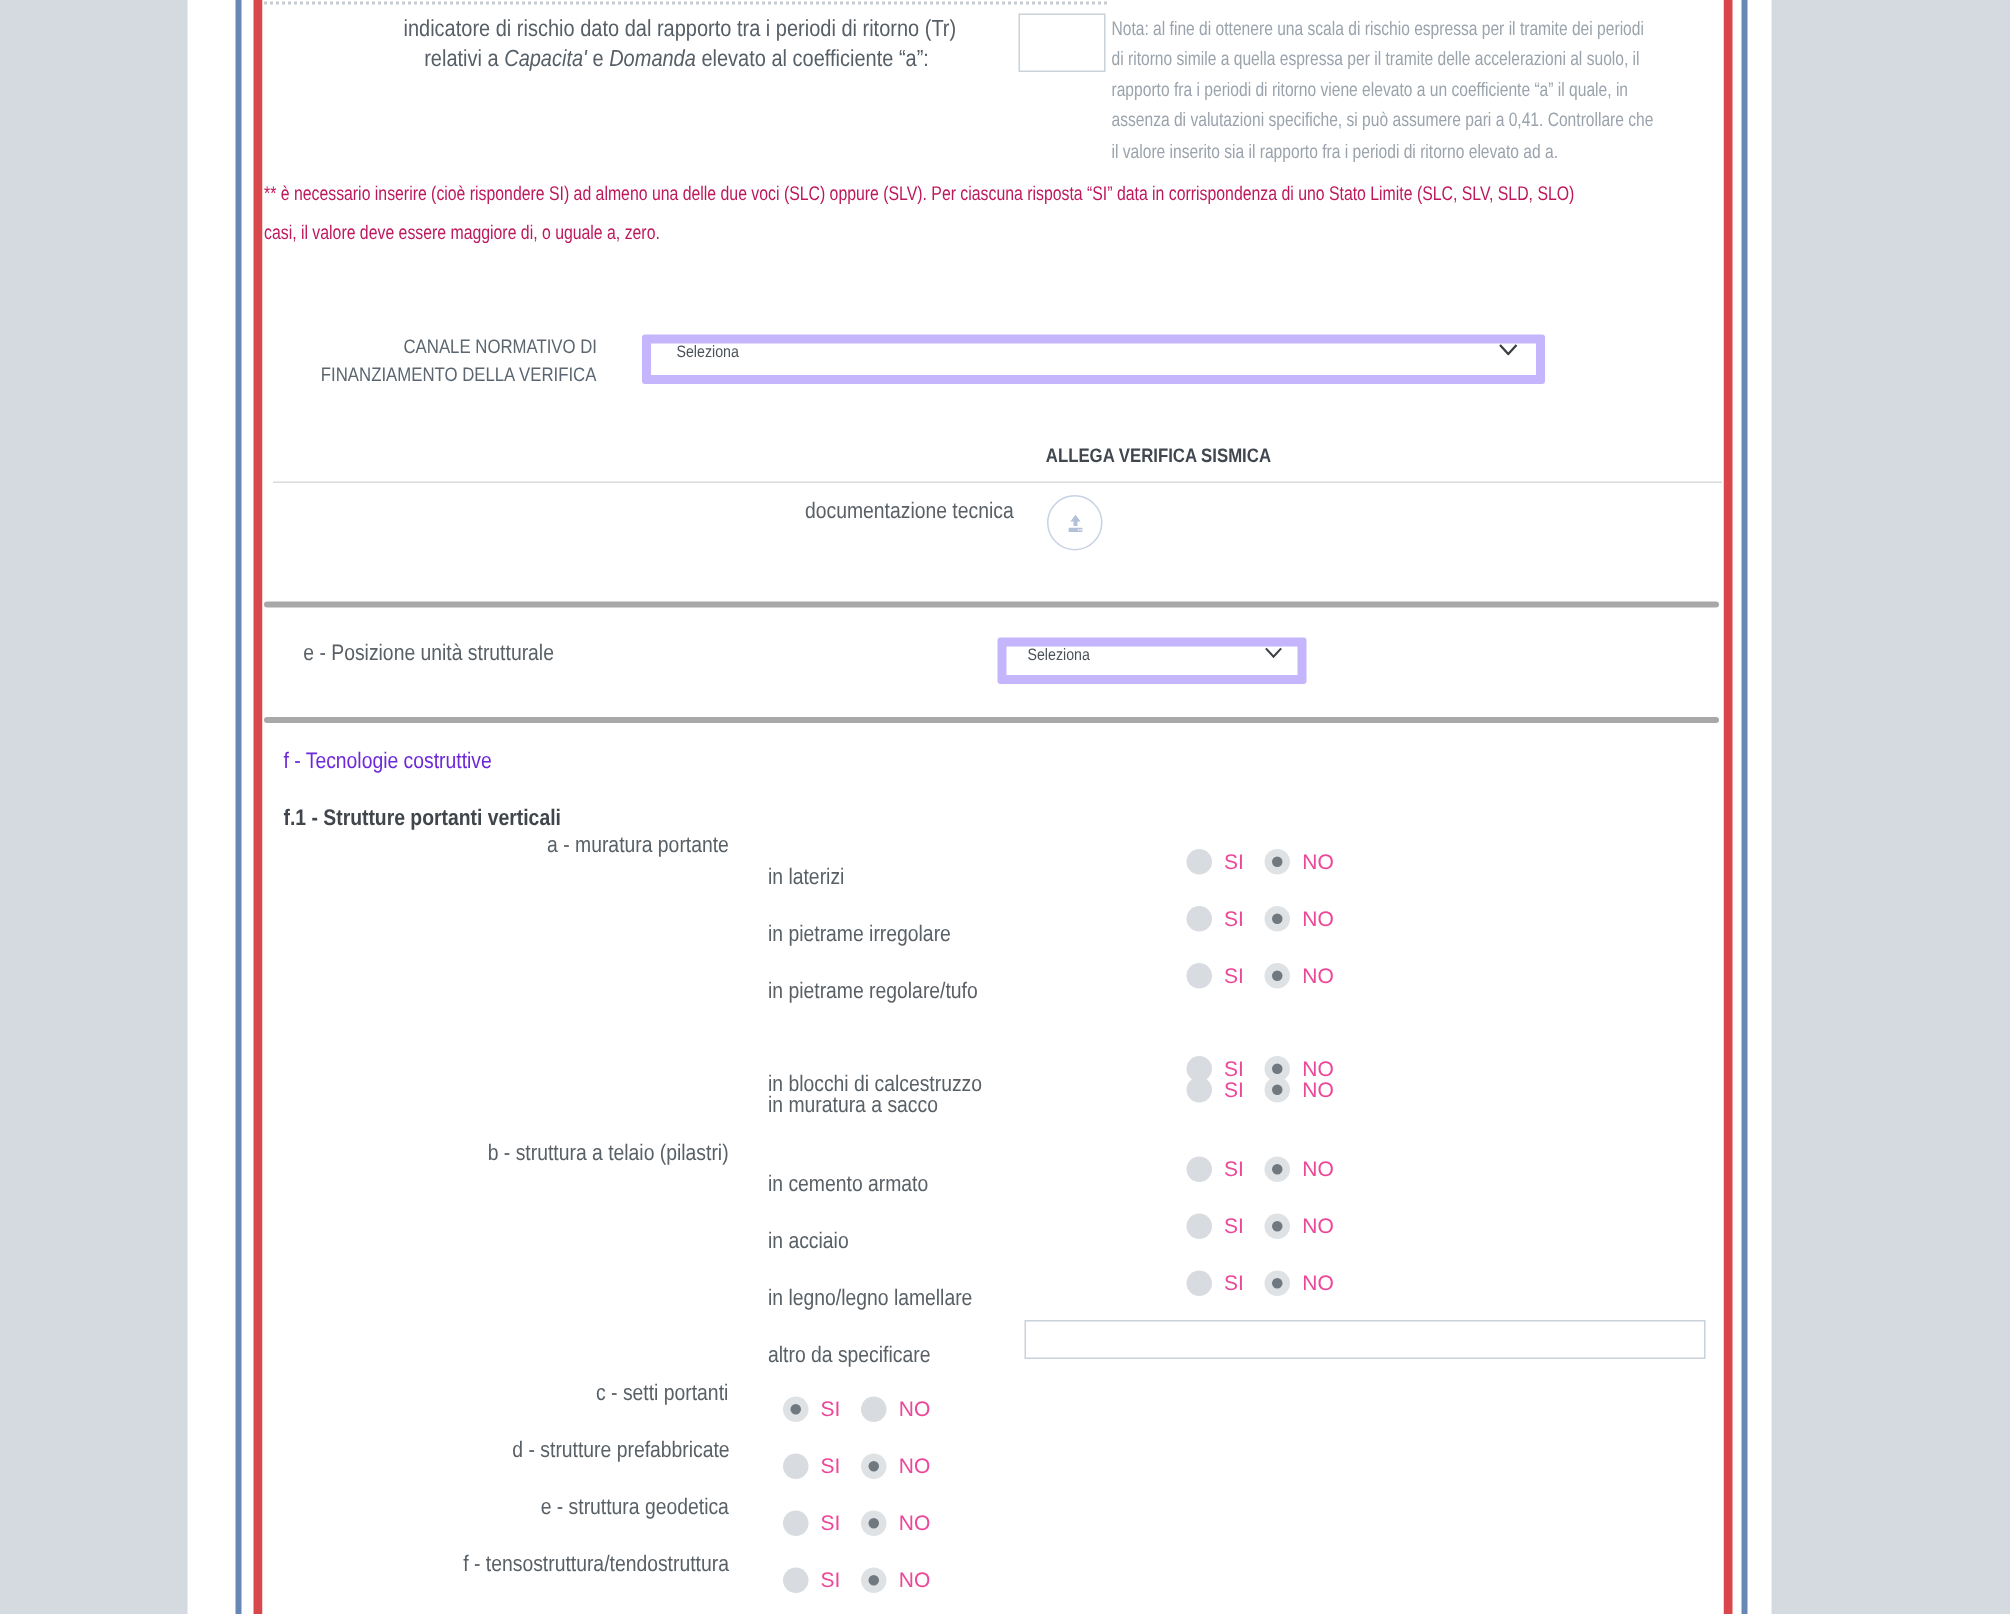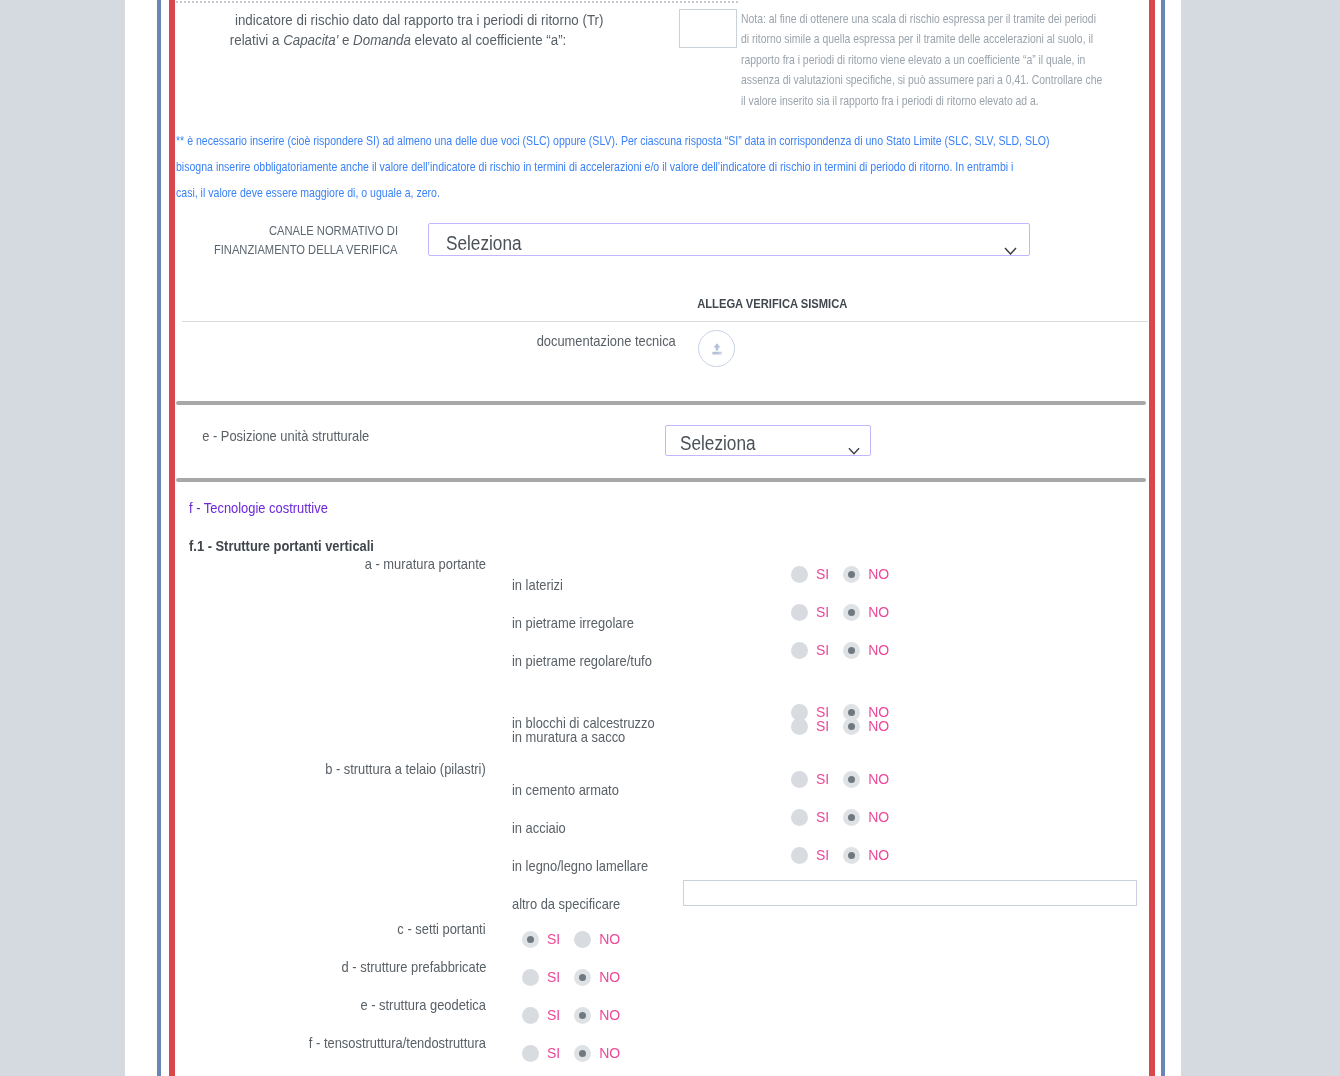--- a/index.html
+++ b/index.html
@@ -12,36 +12,36 @@
   .content { position:absolute; left:175px; top:0; width:974px; height:1076px; background:#fff; }
 
   .sqz   { display:inline-block; white-space:nowrap; transform:scaleX(0.86); }
   .sqz-r { transform-origin:100% 50%; }
   .sqz-l { transform-origin:0 50%; }
   .sqz-c { transform-origin:50% 50%; }
   .sqz80 { transform:scaleX(0.80); }
 
   .dotted-top { position:absolute; left:1px; top:1px; width:562px; border-top:2px dotted #c6cbd1; }
 
-  .risk-label { position:absolute; left:0; top:10px; width:497px; text-align:left;
+  .risk-label { position:absolute; left:0; top:10px; width:497px; text-align:center;
                 font-size:15.5px; line-height:19.5px; color:#565e66; }
   .risk-input { position:absolute; left:504px; top:9px; width:52px; height:35px;
                 border:1px solid #c9d2d9; background:#fff; box-sizing:content-box; }
   .nota { position:absolute; left:566px; top:9px; width:408px;
           font-size:13px; line-height:20.4px; color:#9aa3ac; }
   .nota div { white-space:nowrap; }
 
-  .footnote { position:absolute; left:1px; top:128px; font-size:13.2px; line-height:26px; color:#3b82f6; }
+  .footnote { position:absolute; left:1px; top:116px; font-size:13.2px; line-height:26px; color:#be185d; }
   .footnote div { white-space:nowrap; }
 
   .canale-label { position:absolute; left:0; top:221px; width:223px; text-align:right;
                   font-size:13px; line-height:19px; color:#5b6670; }
-  .select { position:absolute; display:flex; align-items:flex-end; justify-content:space-between;
-            background:#fff; border:1px solid #c4b5fd; border-radius:2px;
-            font-size:20px; color:#4a5158; cursor:pointer; }
+  .select { position:absolute; display:flex; align-items:flex-start; justify-content:space-between;
+            background:#fff; border:6px solid #c4b5fd; border-radius:2px;
+            font-size:11px; color:#4a5158; cursor:pointer; }
   .select-canale { left:253px; top:223px; width:602px; height:33px; padding:0 12px 0 17px; box-sizing:border-box; }
   .select-pos    { left:490px; top:425px; width:206px; height:31px; padding:0 10px 0 14px; box-sizing:border-box; }
 
   .allega-title { position:absolute; left:397px; top:296px; width:400px; text-align:center;
                   font-size:13px; font-weight:bold; color:#40474e; }
   .thin-div  { position:absolute; left:7px; top:321px; width:966px; height:1px; background:#d9dcdf; }
   .doc-label { position:absolute; left:0; top:332px; width:501px; text-align:right;
                font-size:15px; color:#596066; }
   .upload-btn { position:absolute; left:523px; top:330px; width:35px; height:35px; border-radius:50%;
                 border:1px solid #c7d2e4; display:flex; align-items:center; justify-content:center;
@@ -97,21 +97,20 @@
     <div class="nota">
       <div><span class="sqz sqz80 sqz-l">Nota: al fine di ottenere una scala di rischio espressa per il tramite dei periodi</span></div>
       <div><span class="sqz sqz80 sqz-l">di ritorno simile a quella espressa per il tramite delle accelerazioni al suolo, il</span></div>
       <div><span class="sqz sqz80 sqz-l">rapporto fra i periodi di ritorno viene elevato a un coefficiente “a” il quale, in</span></div>
       <div><span class="sqz sqz80 sqz-l">assenza di valutazioni specifiche, si può assumere pari a 0,41. Controllare che</span></div>
       <div><span class="sqz sqz80 sqz-l">il valore inserito sia il rapporto fra i periodi di ritorno elevato ad a.</span></div>
     </div>
 
     <div class="footnote">
       <div><span class="sqz sqz80 sqz-l">** è necessario inserire (cioè rispondere SI) ad almeno una delle due voci (SLC) oppure (SLV). Per ciascuna risposta “SI” data in corrispondenza di uno Stato Limite (SLC, SLV, SLD, SLO)</span></div>
-      <div><span class="sqz sqz80 sqz-l">bisogna inserire obbligatoriamente anche il valore dell’indicatore di rischio in termini di accelerazioni e/o il valore dell’indicatore di rischio in termini di periodo di ritorno. In entrambi i</span></div>
       <div><span class="sqz sqz80 sqz-l">casi, il valore deve essere maggiore di, o uguale a, zero.</span></div>
     </div>
 
     <div class="canale-label">
       <div><span class="sqz sqz-r">CANALE NORMATIVO DI</span></div>
       <div><span class="sqz sqz-r">FINANZIAMENTO DELLA VERIFICA</span></div>
     </div>
     <div class="select select-canale">
       <span class="sqz sqz-l">Seleziona</span>
       <svg width="13" height="8" viewBox="0 0 13 8">

